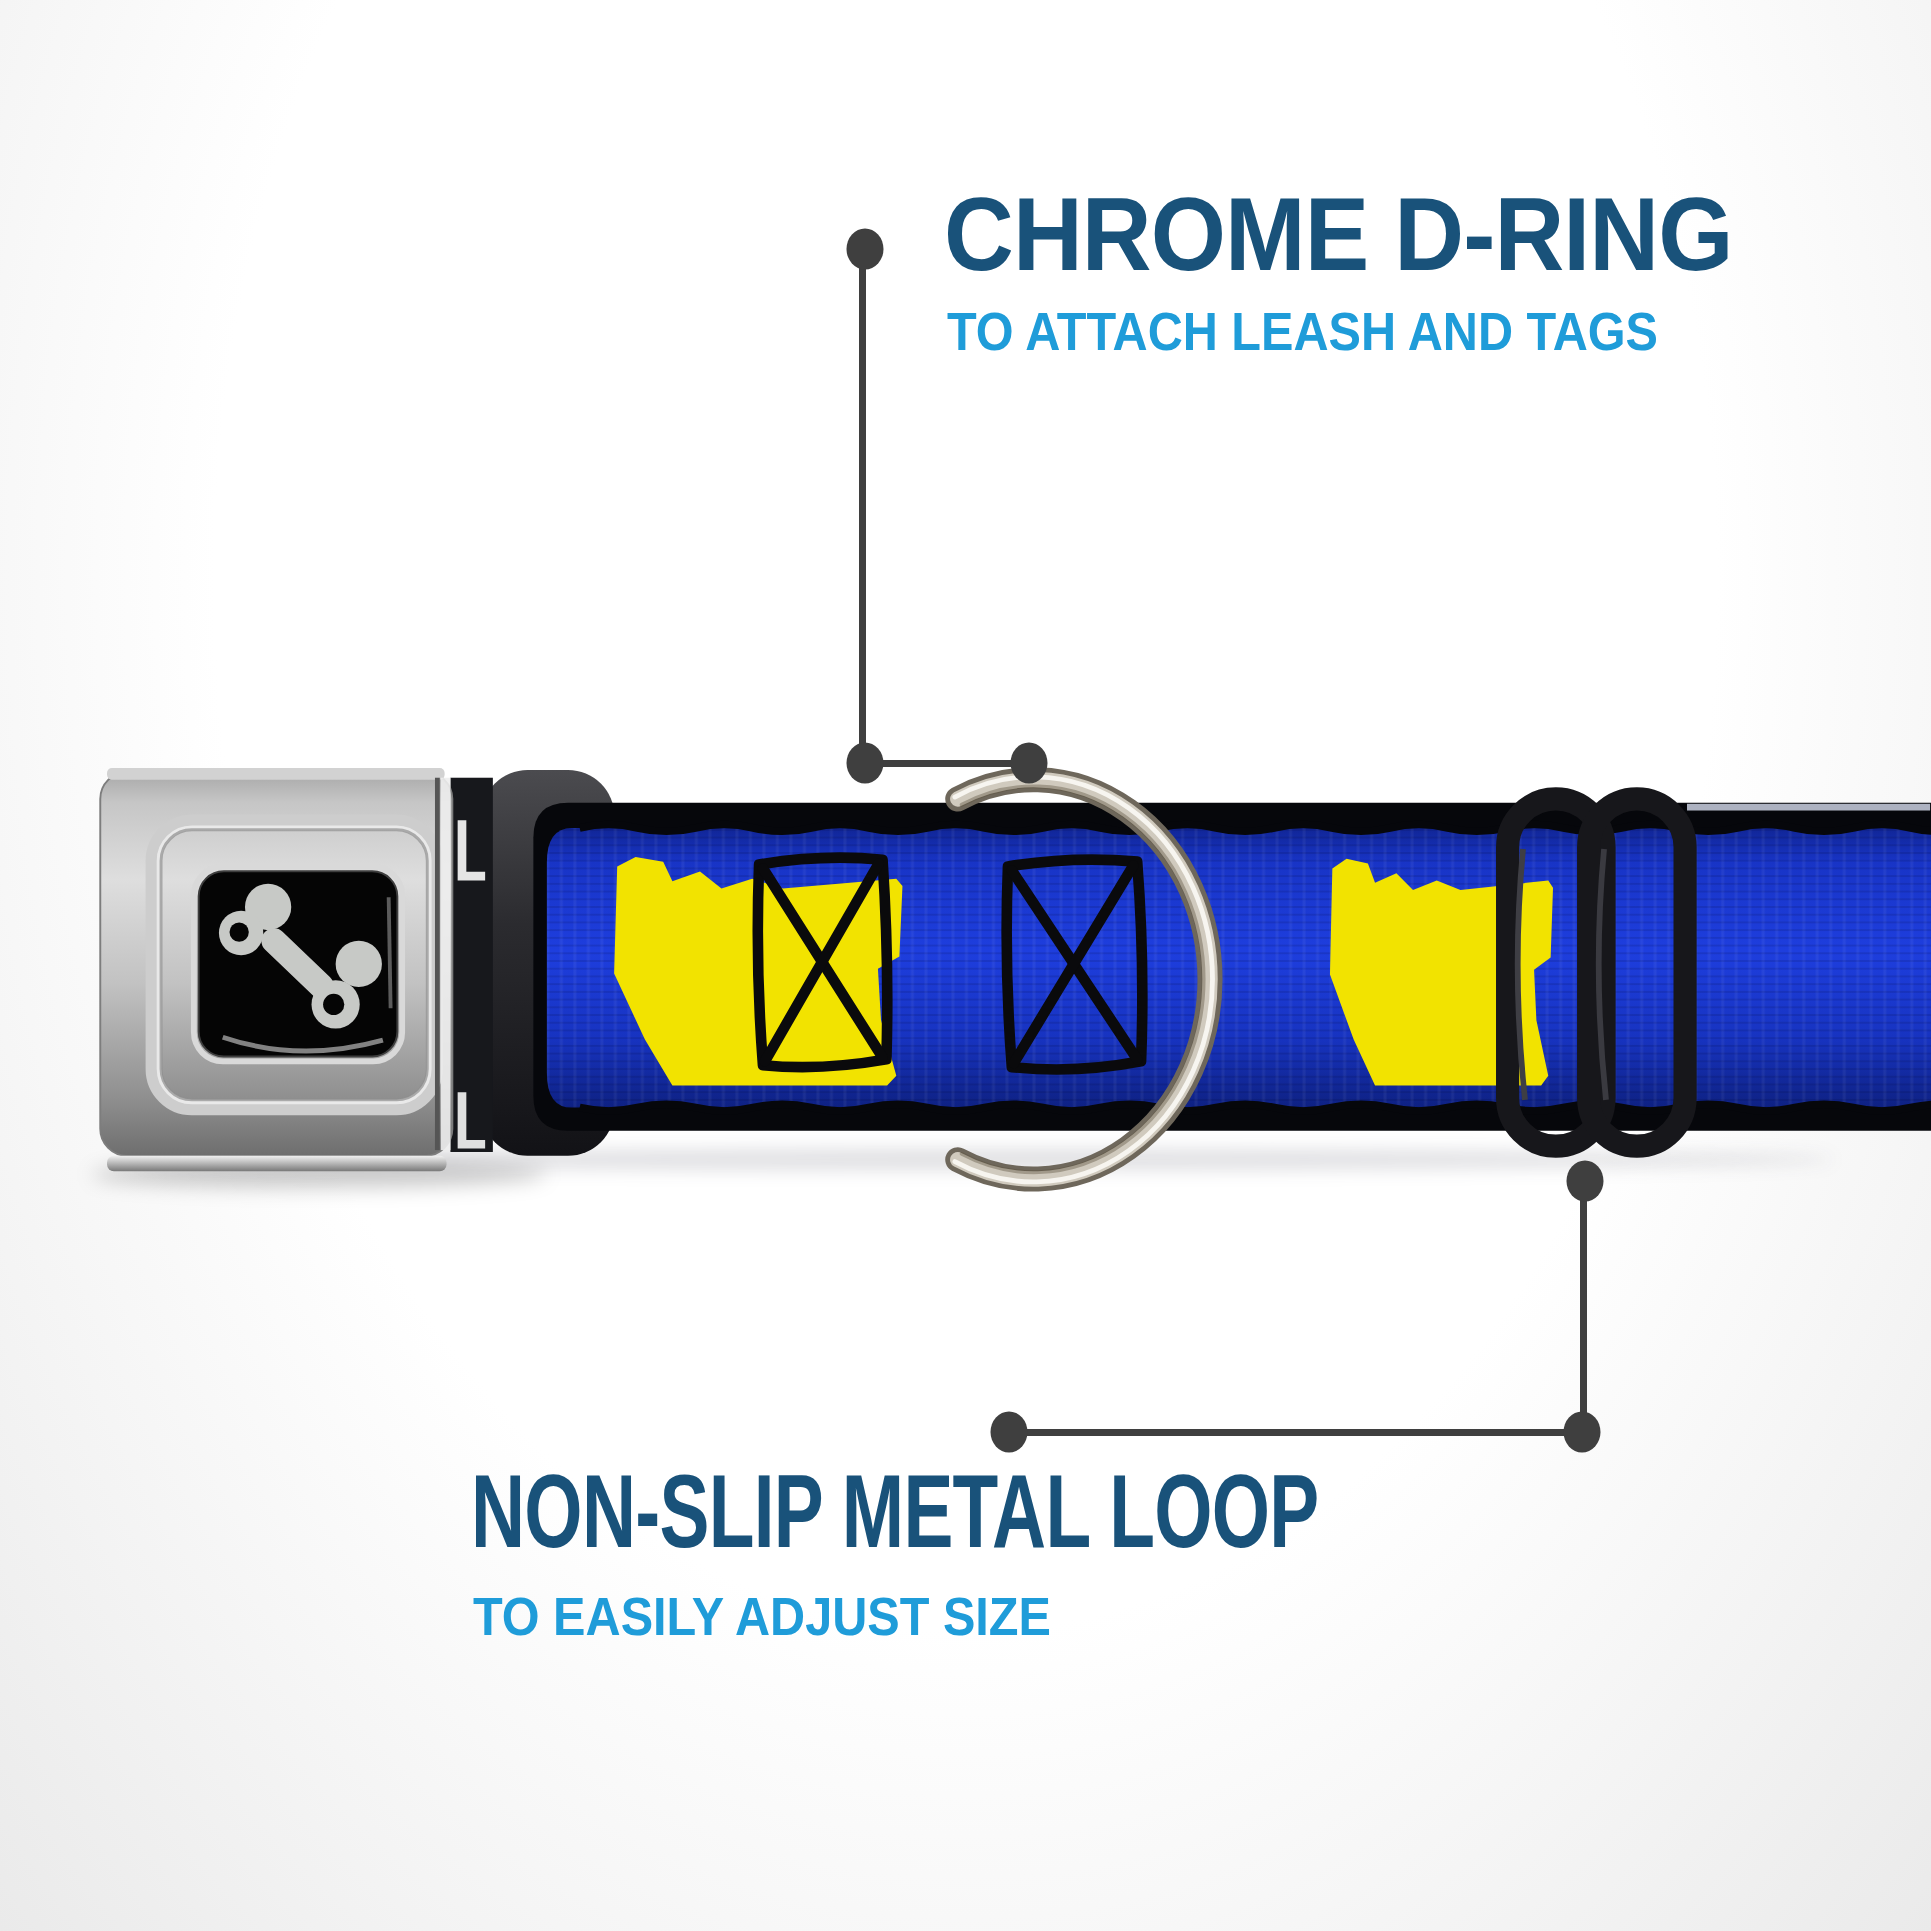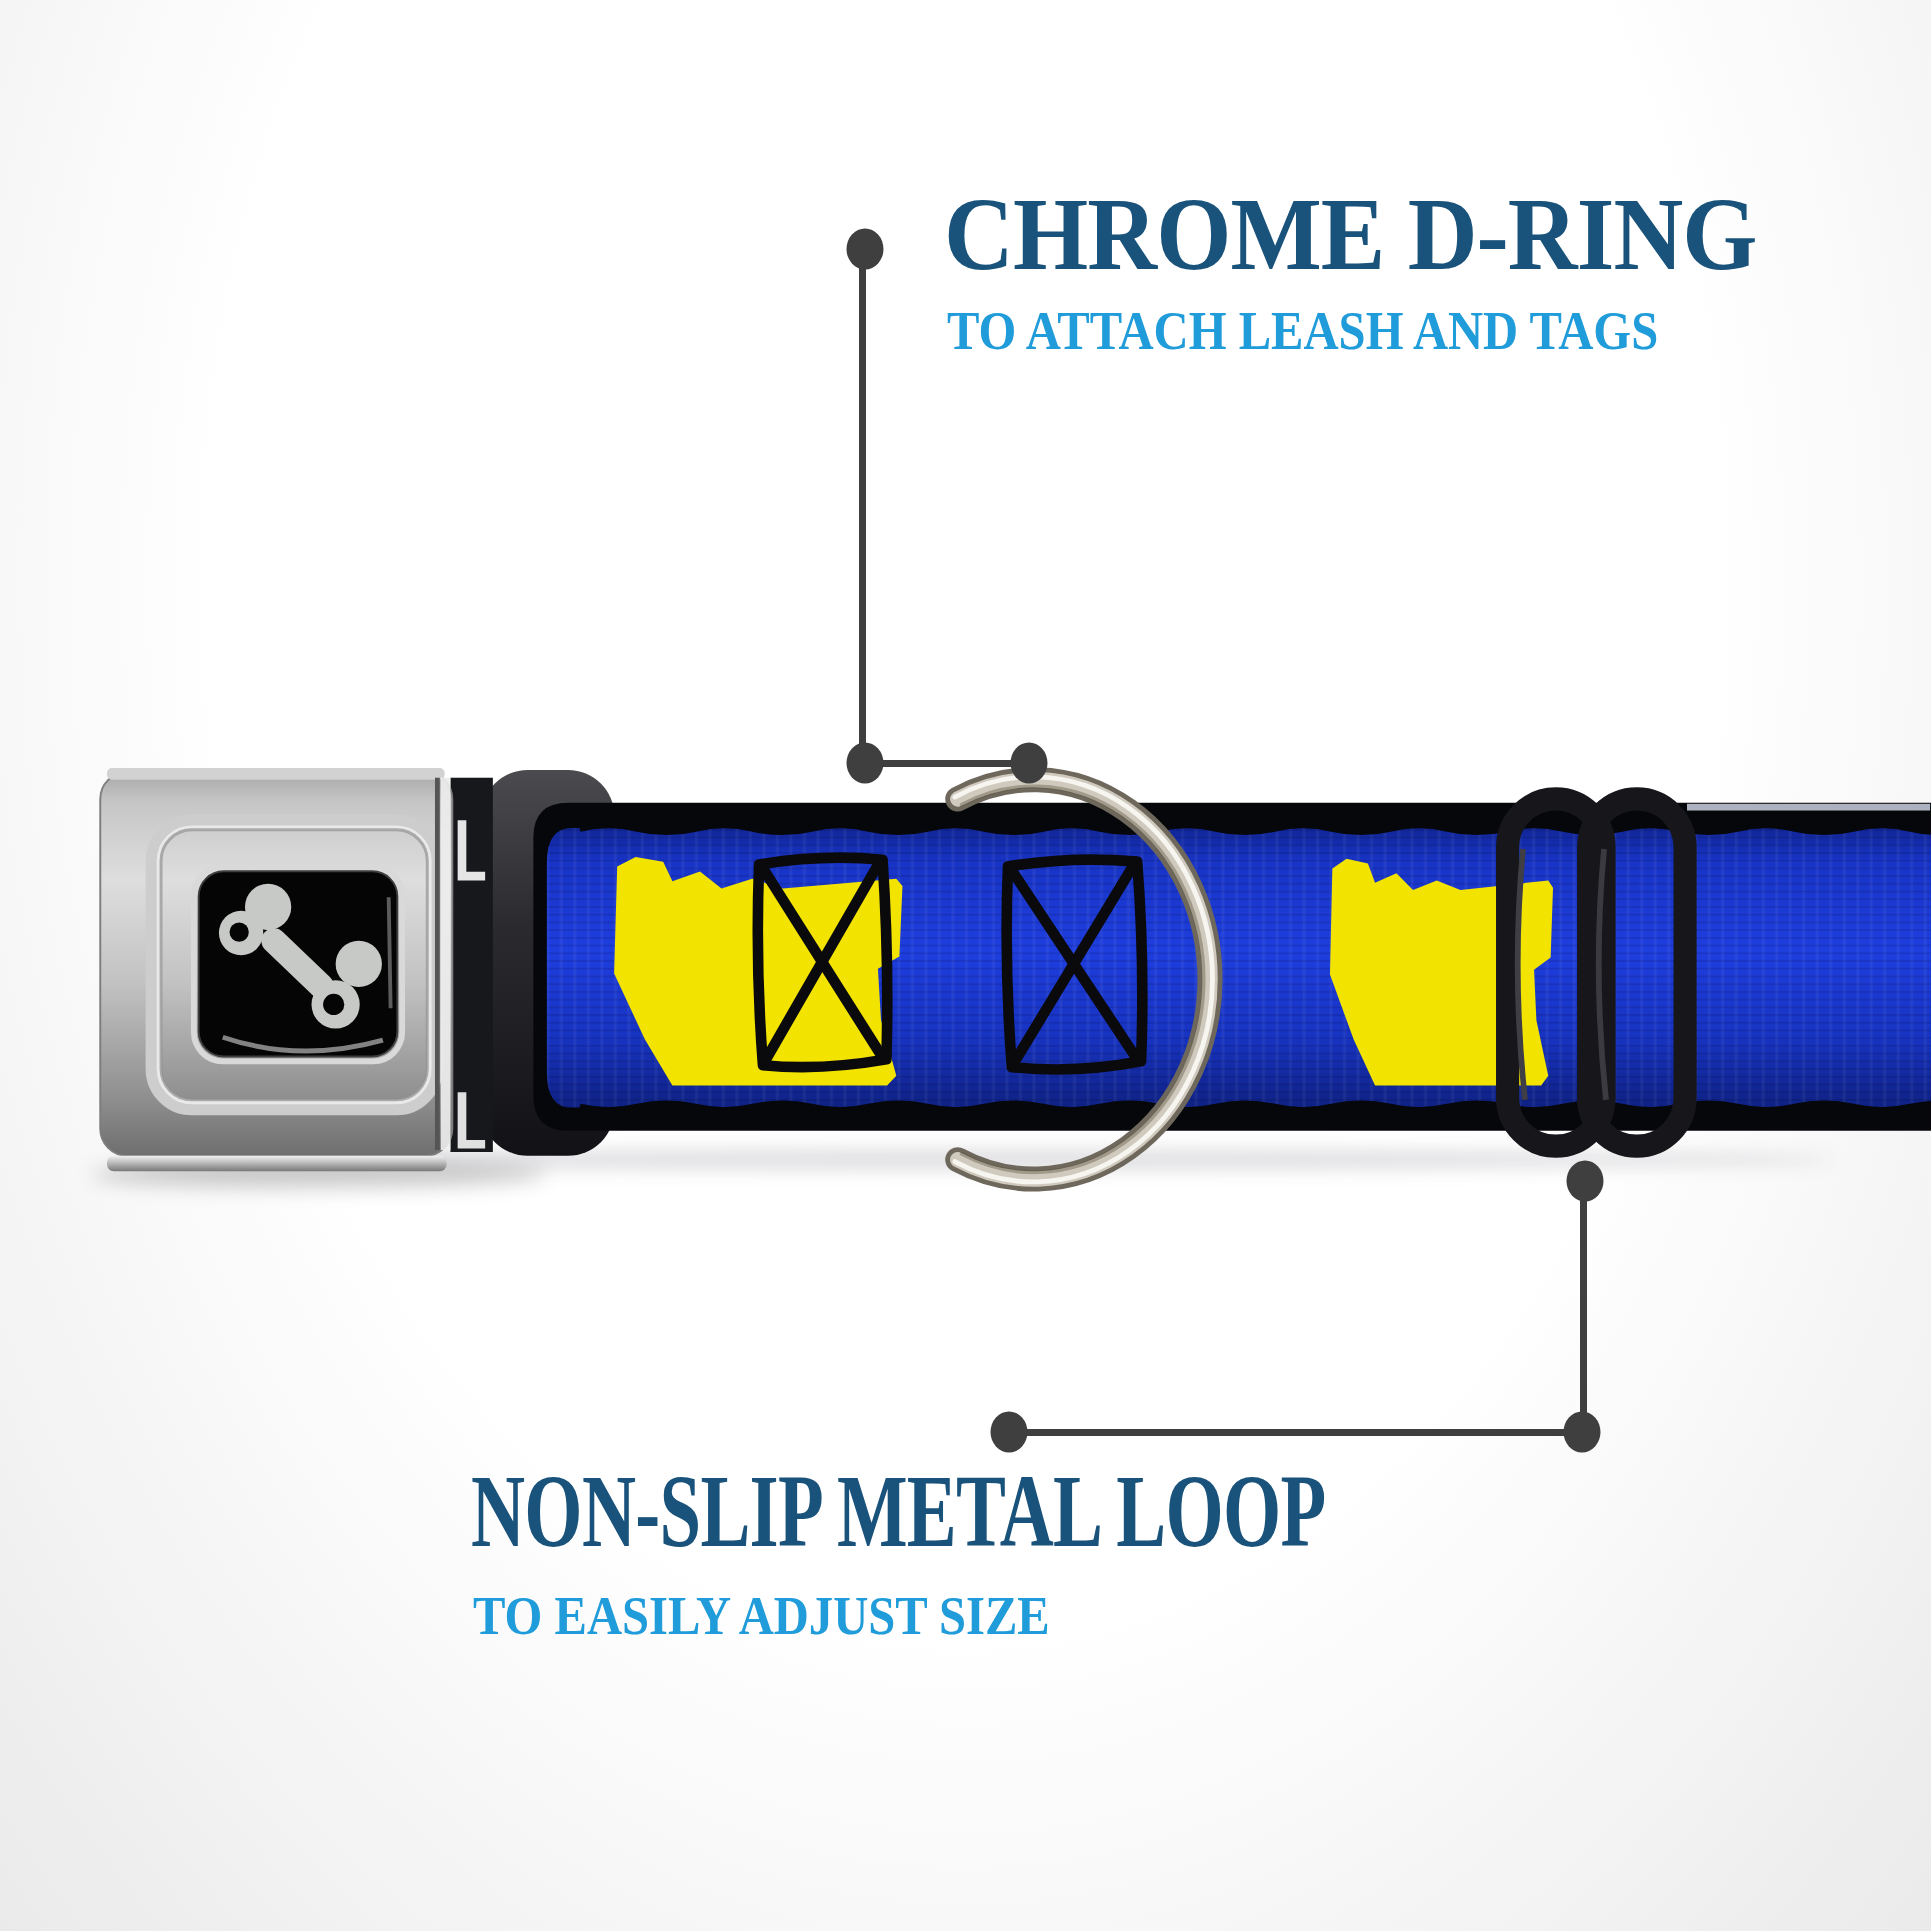--- a/index.html
+++ b/index.html
@@ -8,21 +8,21 @@
     --callout-gray:#3f3f3f;
     --webbing-blue:#1b38d4;
     --pattern-yellow:#f2e300;
     --slider-black:#17171b;
     --bone-gray:#c7c9c6;
   }
   html,body{margin:0;padding:0;}
   .stage{
     position:relative;width:1931px;height:1931px;overflow:hidden;
     background:radial-gradient(ellipse at 50% 30%, #ffffff 55%, #eaeaea 100%);
-    font-family:Liberation Serif, serif;
+    font-family:Liberation Sans, sans-serif;
   }
   .callout-dot{
     position:absolute;width:37px;height:41px;border-radius:50%;
     background:var(--callout-gray);transform:translate(-50%,-50%);
   }
   .callout-line{position:absolute;background:var(--callout-gray);}
   .headline{
     position:absolute;white-space:nowrap;font-weight:bold;line-height:1;
     color:var(--title-navy);font-size:104px;letter-spacing:-1px;
     transform-origin:left top;

